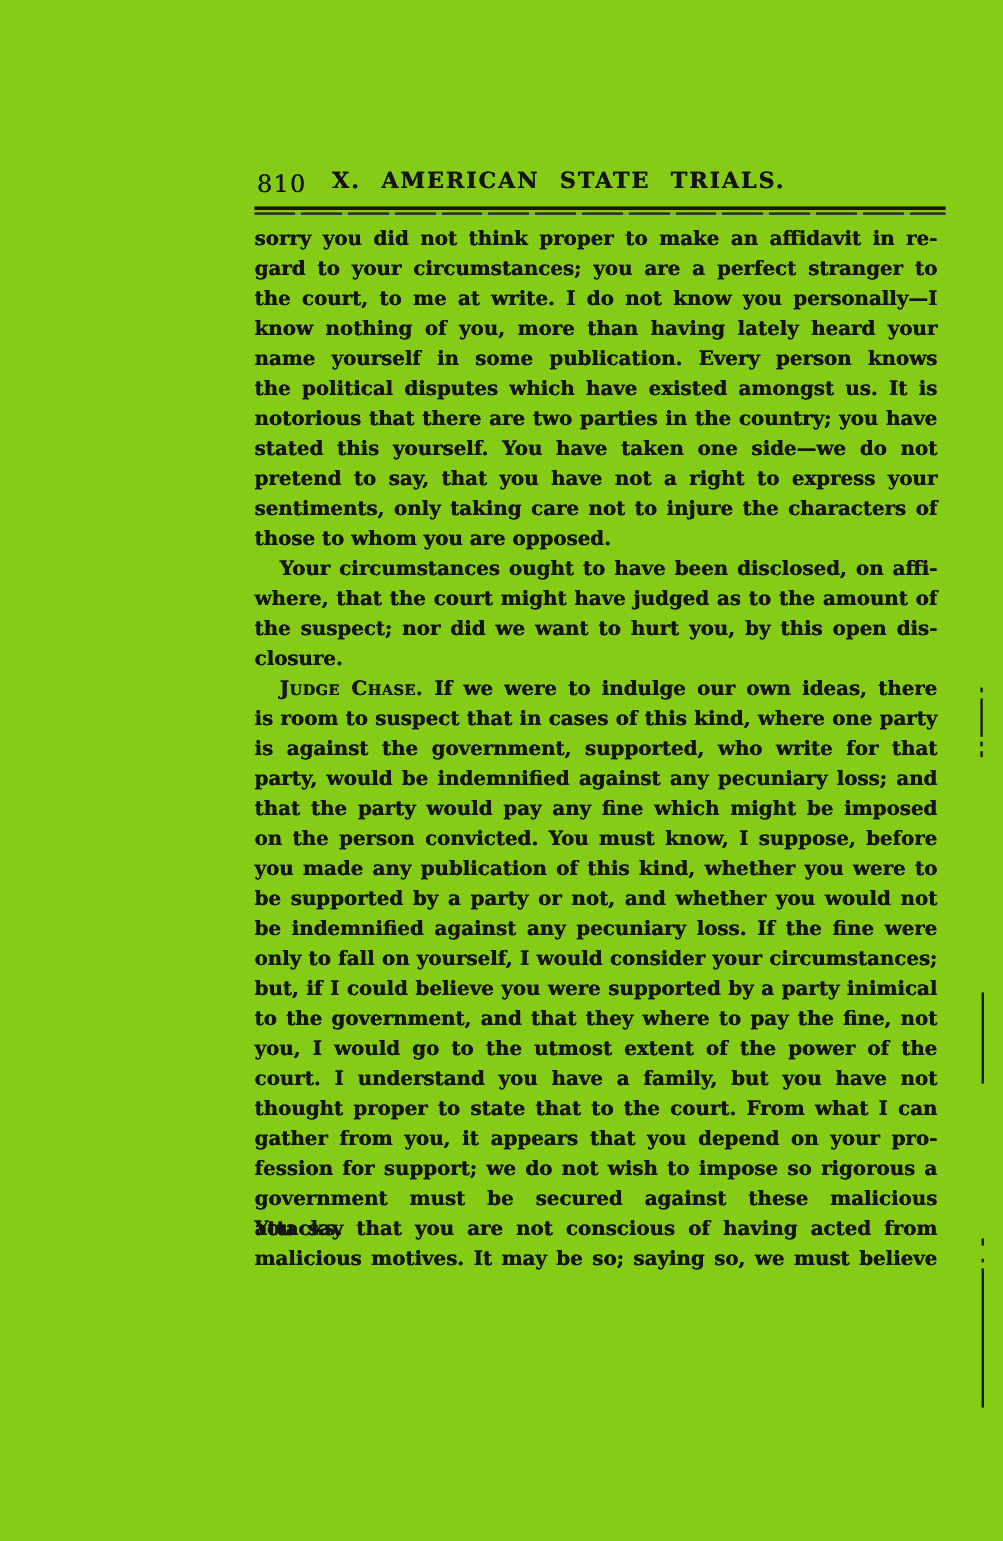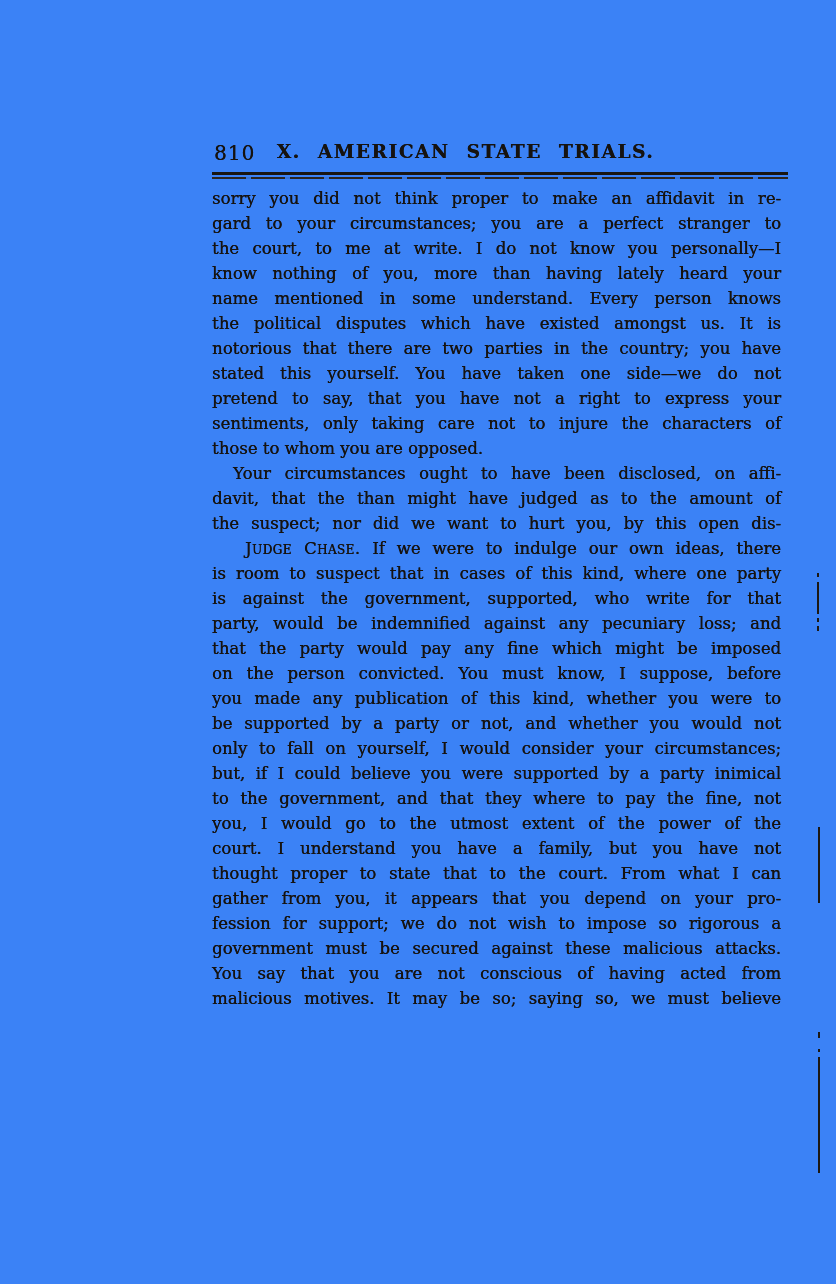--- a/index.html
+++ b/index.html
@@ -1,19 +1,19 @@
 <!DOCTYPE html>
 <html><head>
 <meta charset="utf-8">
 <style>
   html,body{margin:0;padding:0;background:#e8e8e6;}
   .page{
     position:relative;
     width:836px;height:1284px;
-    background:#3b82f6;
+    background:#84cc16;
     overflow:hidden;
     font-family:"DejaVu Serif","Liberation Serif",serif;
     color:#161310;
   }
   
   .header{
     position:absolute;left:212px;top:141px;width:575px;height:26px;
   }
   .page-number{
     position:absolute;left:2px;top:0;
@@ -37,26 +37,26 @@
   
   .text-block{
     position:absolute;left:212px;top:186px;width:569px;
     font-size:16.5px;line-height:25px;
     text-shadow:0.35px 0 0 currentColor;
   }
   .line{
     text-align:justify;
     text-align-last:justify;
     white-space:normal;
-    height:25px;overflow:visible;
+    height:25px;overflow:visible;font-weight:bold;
   }
   .line.plain{text-align-last:left;}
   .line.indent{text-indent:21px;}
   .speaker.italic{font-style:italic;}
-  .speaker.smallcaps{font-variant:small-caps;letter-spacing:0.4px;margin-left:12px;}
+  .speaker.smallcaps{font-variant:small-caps;letter-spacing:0.4px;}
   
   .mark{
     position:absolute;width:2px;background:#1c1813;
   }
 </style>
 </head>
 <body>
 
 <div class="page">
 
@@ -68,38 +68,40 @@
   <div class="header-rule">
     <div class="rule-top"></div>
     <div class="rule-bottom"></div>
   </div>
 
   <main class="text-block">
       <div class="line">sorry you did not think proper to make an affidavit in re-</div>
       <div class="line">gard to your circumstances; you are a perfect stranger to</div>
       <div class="line">the court, to me at write. I do not know you personally—I</div>
       <div class="line">know nothing of you, more than having lately heard your</div>
-      <div class="line">name mentioned in some understand. Every person knows</div>
+      <div class="line">name yourself in some publication. Every person knows</div>
       <div class="line">the political disputes which have existed amongst us. It is</div>
       <div class="line">notorious that there are two parties in the country; you have</div>
       <div class="line">stated this yourself. You have taken one side—we do not</div>
       <div class="line">pretend to say, that you have not a right to express your</div>
       <div class="line">sentiments, only taking care not to injure the characters of</div>
       <div class="line plain">those to whom you are opposed.</div>
       <div class="line indent">Your circumstances ought to have been disclosed, on affi-</div>
-      <div class="line">davit, that the than might have judged as to the amount of</div>
+      <div class="line">where, that the court might have judged as to the amount of</div>
       <div class="line">the suspect; nor did we want to hurt you, by this open dis-</div>
+      <div class="line plain">closure.</div>
       <div class="line indent"><span class="speaker smallcaps">Judge Chase.</span> If we were to indulge our own ideas, there</div>
       <div class="line">is room to suspect that in cases of this kind, where one party</div>
       <div class="line">is against the government, supported, who write for that</div>
       <div class="line">party, would be indemnified against any pecuniary loss; and</div>
       <div class="line">that the party would pay any fine which might be imposed</div>
       <div class="line">on the person convicted. You must know, I suppose, before</div>
       <div class="line">you made any publication of this kind, whether you were to</div>
       <div class="line">be supported by a party or not, and whether you would not</div>
+      <div class="line">be indemnified against any pecuniary loss. If the fine were</div>
       <div class="line">only to fall on yourself, I would consider your circumstances;</div>
       <div class="line">but, if I could believe you were supported by a party inimical</div>
       <div class="line">to the government, and that they where to pay the fine, not</div>
       <div class="line">you, I would go to the utmost extent of the power of the</div>
       <div class="line">court. I understand you have a family, but you have not</div>
       <div class="line">thought proper to state that to the court. From what I can</div>
       <div class="line">gather from you, it appears that you depend on your pro-</div>
       <div class="line">fession for support; we do not wish to impose so rigorous a</div>
       <div class="line">government must be secured against these malicious attacks.</div>
       <div class="line">You say that you are not conscious of having acted from</div>

